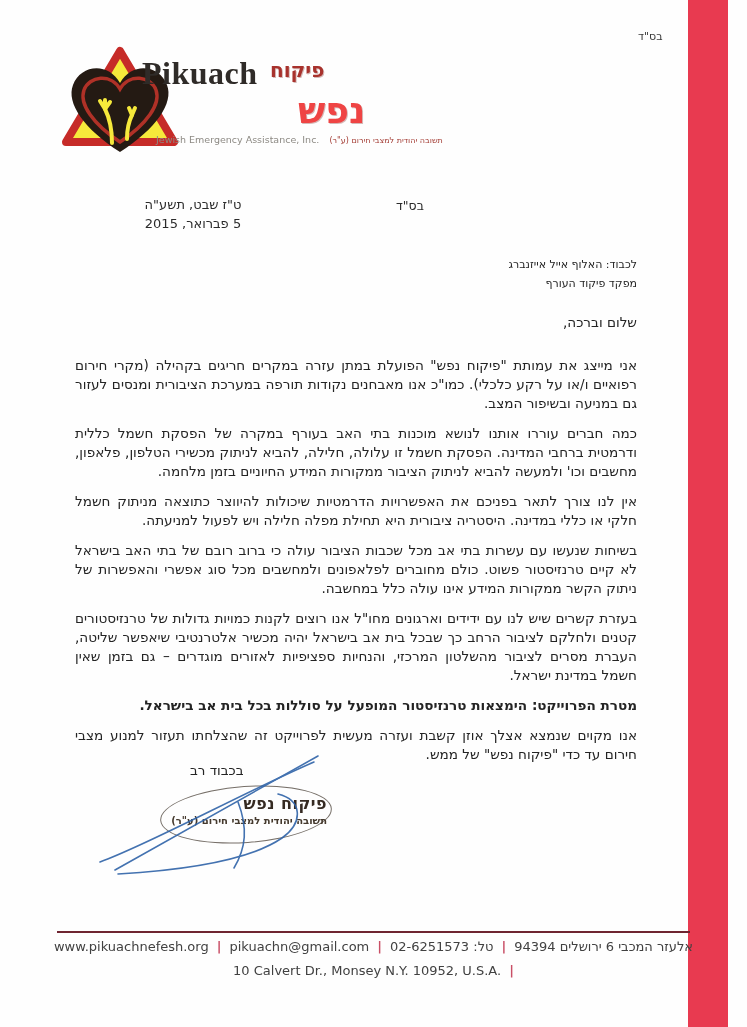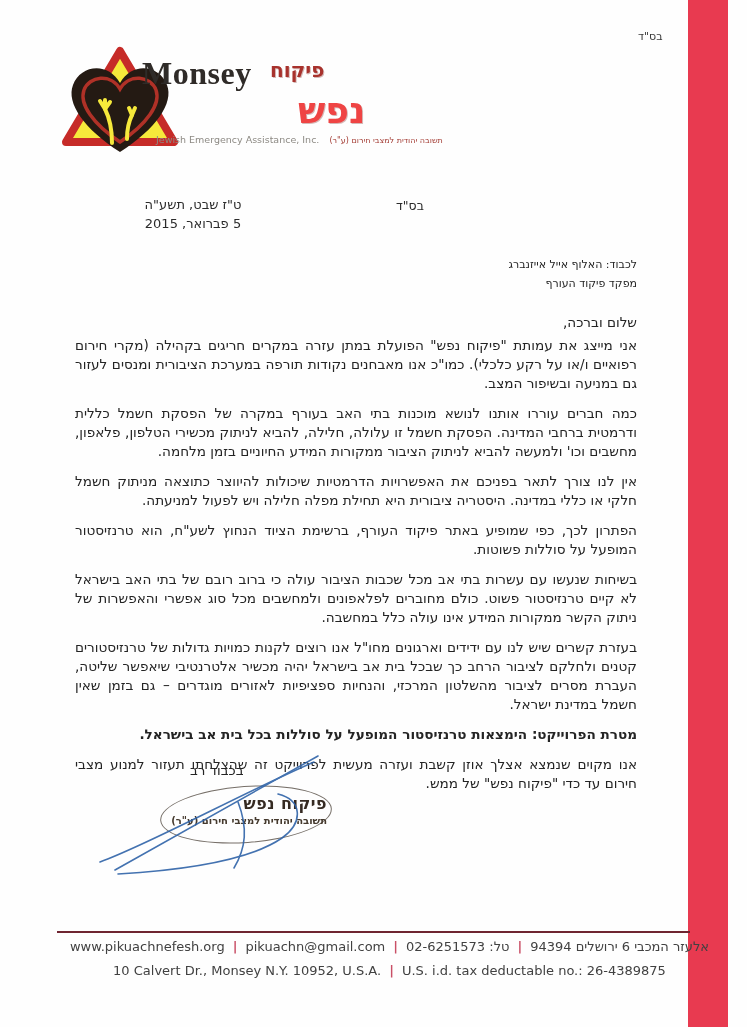--- a/index.html
+++ b/index.html
@@ -21,32 +21,32 @@
   .logo-tagline .en{font-size:9.5px;color:#8d8a84;}
   .logo-tagline .he{font-size:8px;color:#a33b33;direction:rtl;unicode-bidi:isolate;margin-left:5px;}
   
   .date-block{position:absolute;left:138px;top:195px;width:110px;direction:rtl;text-align:center;font-size:13px;line-height:19px;color:#2b2b2b;}
   .bsd-inner{position:absolute;left:396px;top:198px;font-size:12.5px;color:#2b2b2b;direction:rtl;}
   
   .addressee{position:absolute;right:110px;top:255px;direction:rtl;text-align:right;font-size:11px;line-height:19px;color:#242424;}
   
   .body-text{position:absolute;left:75px;top:313px;width:562px;direction:rtl;font-size:13.6px;line-height:19px;color:#242424;}
   .body-text .para{margin:0 0 11px 0;text-align:justify;}
-  .body-text .salutation{margin:0 0 4px 0;text-align:right;}
+  .body-text .salutation{margin:0 0 24px 0;text-align:right;}
   .body-text .goal{font-weight:bold;}
   
   .signoff{position:absolute;left:190px;top:762px;font-size:13.5px;color:#242424;direction:rtl;}
   .stamp-oval{position:absolute;left:160px;top:786px;width:170px;height:55px;border:1.3px solid rgba(60,50,40,.7);border-radius:50%;transform:rotate(-4deg);}
   .stamp{position:absolute;left:163px;top:794px;width:164px;text-align:right;direction:rtl;}
   .stamp .l1{font-size:16px;font-weight:800;color:#352a22;letter-spacing:.5px;}
   .stamp .l2{font-size:10px;font-weight:600;color:#453a2e;margin-top:2px;}
   .sig-svg{position:absolute;left:90px;top:742px;}
   
   .footer-rule{position:absolute;left:57px;top:931px;width:633px;height:2px;background:#6f2531;}
-  .footer-line{position:absolute;left:57px;width:633px;display:flex;justify-content:center;align-items:center;gap:8px;font-size:13px;color:#414141;white-space:nowrap;margin-left:16px;}
+  .footer-line{position:absolute;left:57px;width:633px;display:flex;justify-content:center;align-items:center;gap:8px;font-size:13px;color:#414141;white-space:nowrap;}
   .footer-line.one{top:939px;}
   .footer-line.two{top:963px;}
   .footer-line .sep{color:#c94f66;font-weight:bold;}
   .rtl{direction:rtl;unicode-bidi:isolate;}
 </style>
 </head>
 <body>
 
 <div id="page">
 
@@ -59,21 +59,21 @@
     <path d="M60,38 C48,16 20,20 13,40 C6,58 24,84 60,107 C96,84 114,58 107,40 C100,20 72,16 60,38 Z" fill="#241a13"></path>
     <path d="M60,44 C51,28 29,31 24,45 C19,59 33,79 60,97 C87,79 101,59 96,45 C91,31 69,28 60,44 Z" fill="none" stroke="#b03127" stroke-width="3.5"></path>
     <g stroke="#f6e93b" stroke-width="4" stroke-linecap="round" fill="none">
       <path d="M52,98 C52,82 49,72 45,64"></path>
       <path d="M45,64 L40,56 M45,64 L45,55 M45,64 L50,57"></path>
       <path d="M67,94 C67,82 69,76 72,70"></path>
       <path d="M72,70 L69,63 M72,70 L75,63"></path>
     </g>
   </svg>
 
-  <div class="logo-en1">Monsey</div>
+  <div class="logo-en1">Pikuach</div>
   <div class="logo-he1">פיקוח</div>
   <div class="logo-he2">נפש</div>
   <div class="logo-tagline">
     <span class="en">Jewish Emergency Assistance, Inc.</span>
     <span class="he">תשובה יהודית למצבי חירום (ע"ר)</span>
   </div>
 
   <div class="date-block">
     <div>ט"ז שבט, תשע"ה</div>
     <div>5 פברואר, 2015</div>
@@ -83,21 +83,20 @@
   <div class="addressee">
     <div>לכבוד: האלוף אייל אייזנברג</div>
     <div>מפקד פיקוד העורף</div>
   </div>
 
   <div class="body-text">
     <div class="salutation">שלום וברכה,</div>
     <div class="para">אני מייצג את עמותת "פיקוח נפש" הפועלת במתן עזרה במקרים חריגים בקהילה (מקרי חירום רפואיים ו/או על רקע כלכלי). כמו"כ אנו מאבחנים נקודות תורפה במערכת הציבורית ומנסים לעזור גם במניעה ובשיפור המצב.</div>
     <div class="para">כמה חברים עוררו אותנו לנושא מוכנות בתי האב בעורף במקרה של הפסקת חשמל כללית ודרמטית ברחבי המדינה. הפסקת חשמל זו עלולה, חלילה, להביא לניתוק מכשירי הטלפון, פלאפון, מחשבים וכו' ולמעשה להביא לניתוק הציבור ממקורות המידע החיוניים בזמן מלחמה.</div>
     <div class="para">אין לנו צורך לתאר בפניכם את האפשרויות הדרמטיות שיכולות להיווצר כתוצאה מניתוק חשמל חלקי או כללי במדינה. היסטריה ציבורית היא תחילת מפלה חלילה ויש לפעול למניעתה.</div>
-    <div class="para">הפתרון לכך, כפי שמופיע באתר פיקוד העורף, ברשימת הציוד הנחוץ לשע"ח, הוא טרנזיסטור המופעל על סוללות פשוטות.</div>
     <div class="para">בשיחות שנעשו עם עשרות בתי אב מכל שכבות הציבור עולה כי ברוב רובם של בתי האב בישראל לא קיים טרנזיסטור פשוט. כולם מחוברים לפלאפונים ולמחשבים מכל סוג אפשרי והאפשרות של ניתוק הקשר ממקורות המידע אינו עולה כלל במחשבה.</div>
     <div class="para">בעזרת קשרים שיש לנו עם ידידים וארגונים מחו"ל אנו רוצים לקנות כמויות גדולות של טרנזיסטורים קטנים ולחלקם לציבור הרחב כך שבכל בית אב בישראל יהיה מכשיר אלטרנטיבי שיאפשר שליטה, העברת מסרים לציבור מהשלטון המרכזי, והנחיות ספציפיות לאזורים מוגדרים – גם בזמן שאין חשמל במדינת ישראל.</div>
     <div class="para goal">מטרת הפרוייקט: הימצאות טרנזיסטור המופעל על סוללות בכל בית אב בישראל.</div>
     <div class="para">אנו מקוים שנמצא אצלך אוזן קשבת ועזרה מעשית לפרוייקט זה שהצלחתו תעזור למנוע מצבי חירום עד כדי "פיקוח נפש" של ממש.</div>
   </div>
 
   <div class="signoff">בכבוד רב</div>
   <div class="stamp-oval"></div>
   <div class="stamp">
     <div class="l1">פיקוח נפש</div>
@@ -118,16 +117,15 @@
     <span class="sep">|</span>
     <span>pikuachn@gmail.com</span>
     <span class="sep">|</span>
     <span class="rtl">טל: 02-6251573</span>
     <span class="sep">|</span>
     <span class="rtl">אלעזר המכבי 6 ירושלים 94394</span>
   </div>
   <div class="footer-line two">
     <span>10 Calvert Dr., Monsey N.Y. 10952, U.S.A.</span>
     <span class="sep">|</span>
-    <span>U.S. i.d. tax deductable no.: 26-4389875</span>
   </div>
 
 </div>
 
 </body></html>

